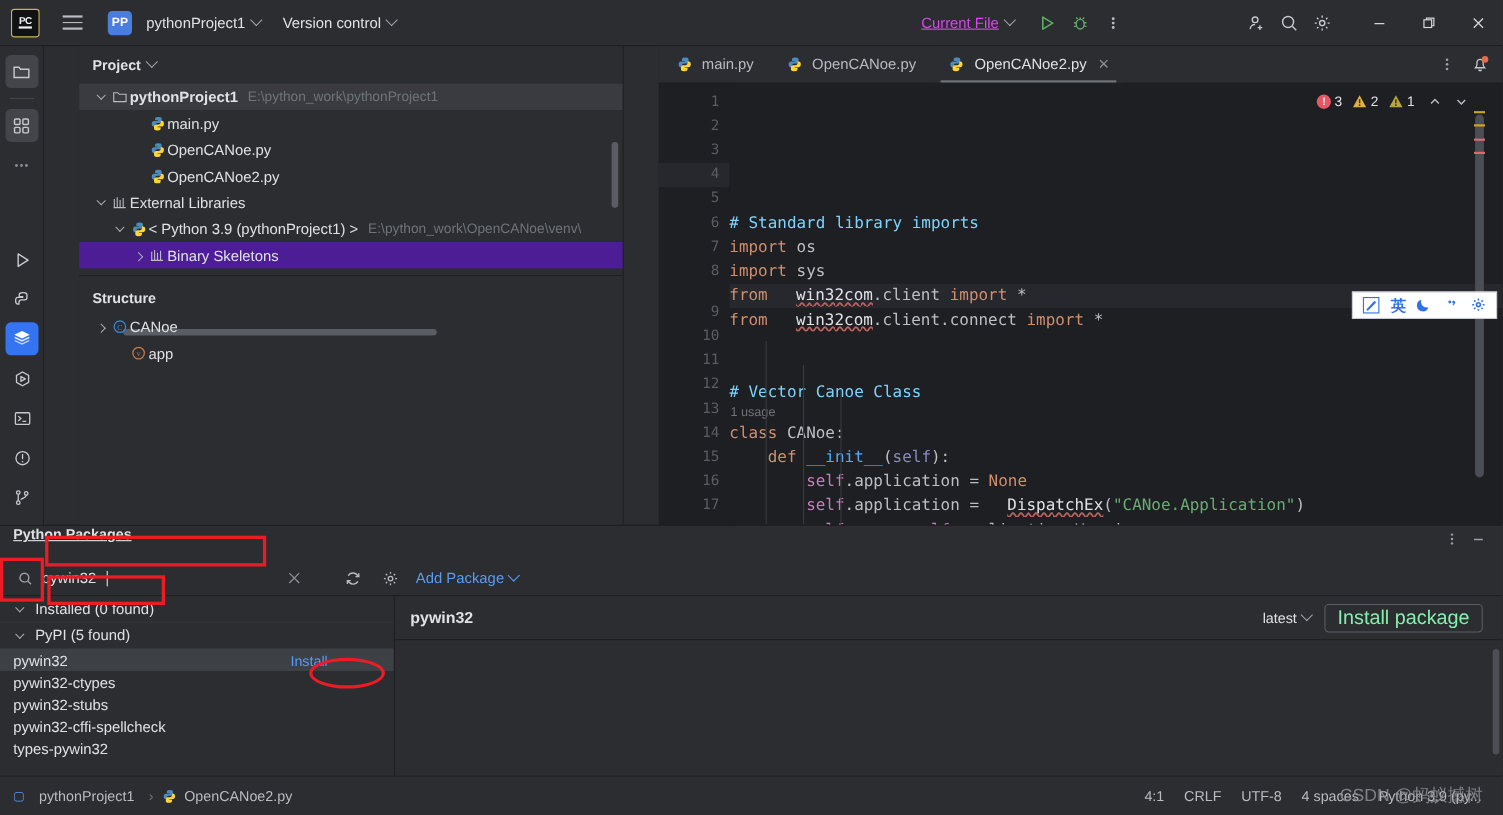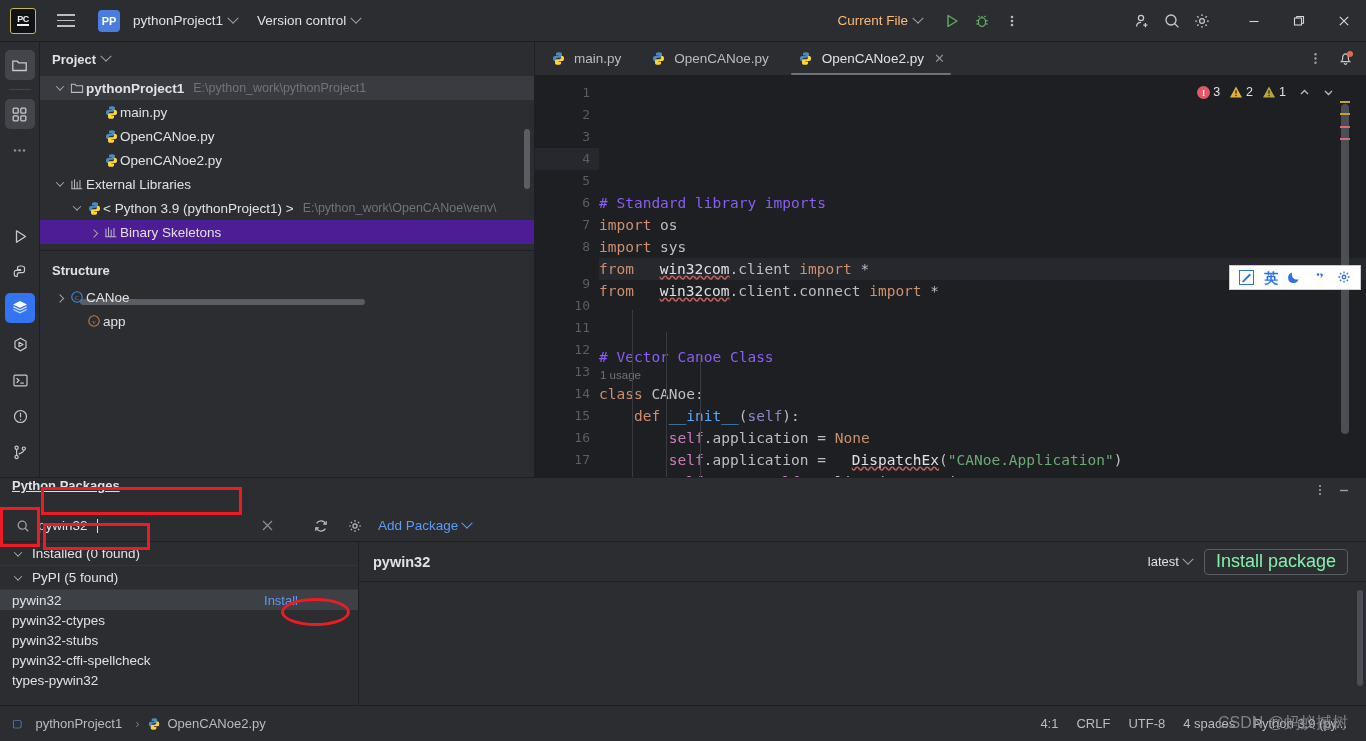--- a/index.html
+++ b/index.html
@@ -19,28 +19,28 @@
     justify-content:center; align-items:center; gap:4px; cursor:pointer; flex:none; }
   .burger i { display:block; width:18px; height:1.6px; background:#b9bcc2; }
   .proj-badge { width:22px; height:22px; border-radius:4px; background:#4a7ede;
     color:#fff; font-size:11px; font-weight:bold; display:flex; align-items:center;
     justify-content:center; margin-left:16px; flex:none; }
   .tb-item { display:flex; align-items:center; gap:6px; height:26px; padding:0 7px;
     border-radius:4px; font-size:13.5px; color:#dfe1e5; cursor:pointer; white-space:nowrap; }
   .chev { display:inline-block; width:8px; height:8px; border-right:1.4px solid #9da0a8;
     border-bottom:1.4px solid #9da0a8; transform:rotate(45deg) translate(-2px,-2px); }
   .spacer { flex:1 1 auto; }
-  .run-cfg { font-size:13.5px; color:#fdba74; }
+  .run-cfg { font-size:13.5px; color:#d946ef;text-decoration:underline; }
   .icon-btn { width:30px; height:30px; display:flex; align-items:center; justify-content:center;
     border-radius:4px; cursor:pointer; flex:none; }
   .win-btn { width:45px; height:42px; display:flex; align-items:center; justify-content:center;
     cursor:pointer; flex:none; }
 
   
-  .body { flex:1 1 auto; display:flex; min-height:0; }
+  .body { flex:1 1 auto; display:flex; min-height:0;gap:32px; }
 
   
   .rail { width:40px; background:#2b2d30; border-right:1px solid #1e1f22;
     display:flex; flex-direction:column; align-items:center; padding-top:8px; flex:none;
     position:relative; }
   .rail-btn { width:30px; height:30px; margin-bottom:6px; border-radius:5px;
     display:flex; align-items:center; justify-content:center; cursor:pointer; }
   .rail-btn.sel { background:#43454a; }
   .rail-btn.blue { background:#3574f0; }
   .rail-sep { width:22px; height:1px; background:#43454a; margin:3px 0 9px; }
@@ -90,21 +90,21 @@
     padding-top:6px; font-family:"DejaVu Sans Mono", monospace; font-size:13px;
     color:#5a5d63; user-select:none; }
   .gutter div { height:22px; line-height:22px; padding-right:9px; }
   .code { flex:1 1 auto; padding-top:6px; font-family:"DejaVu Sans Mono", monospace;
     font-size:14.5px; line-height:22px; white-space:pre; overflow:hidden; position:relative; }
   .cl { height:22px; }
   .cl.hl { background:#26282e; }
   .inlay { color:#6f737a; font-family:"Liberation Sans",sans-serif; font-size:11.5px;
     line-height:15px; height:15px; padding-left:1px; }
   .kw { color:#cf8e6d; }
-  .cm { color:#8b5cf6; }
+  .cm { color:#7dd3fc; }
   .st { color:#6aab73; }
   .df { color:#56a8f5; }
   .bi { color:#8888c6; }
   .nm { color:#c77dbb; }
   .pl { color:#bcbec4; }
   .squig { text-decoration:underline wavy #c1615f; text-decoration-skip-ink:none;margin-left:17px; }
   .vline { position:absolute; top:0; bottom:0; width:1px; background:#393b40; }
 
   .inspect { position:absolute; top:6px; right:28px; display:flex; align-items:center;
     gap:4px; font-size:12.5px; z-index:6; }

